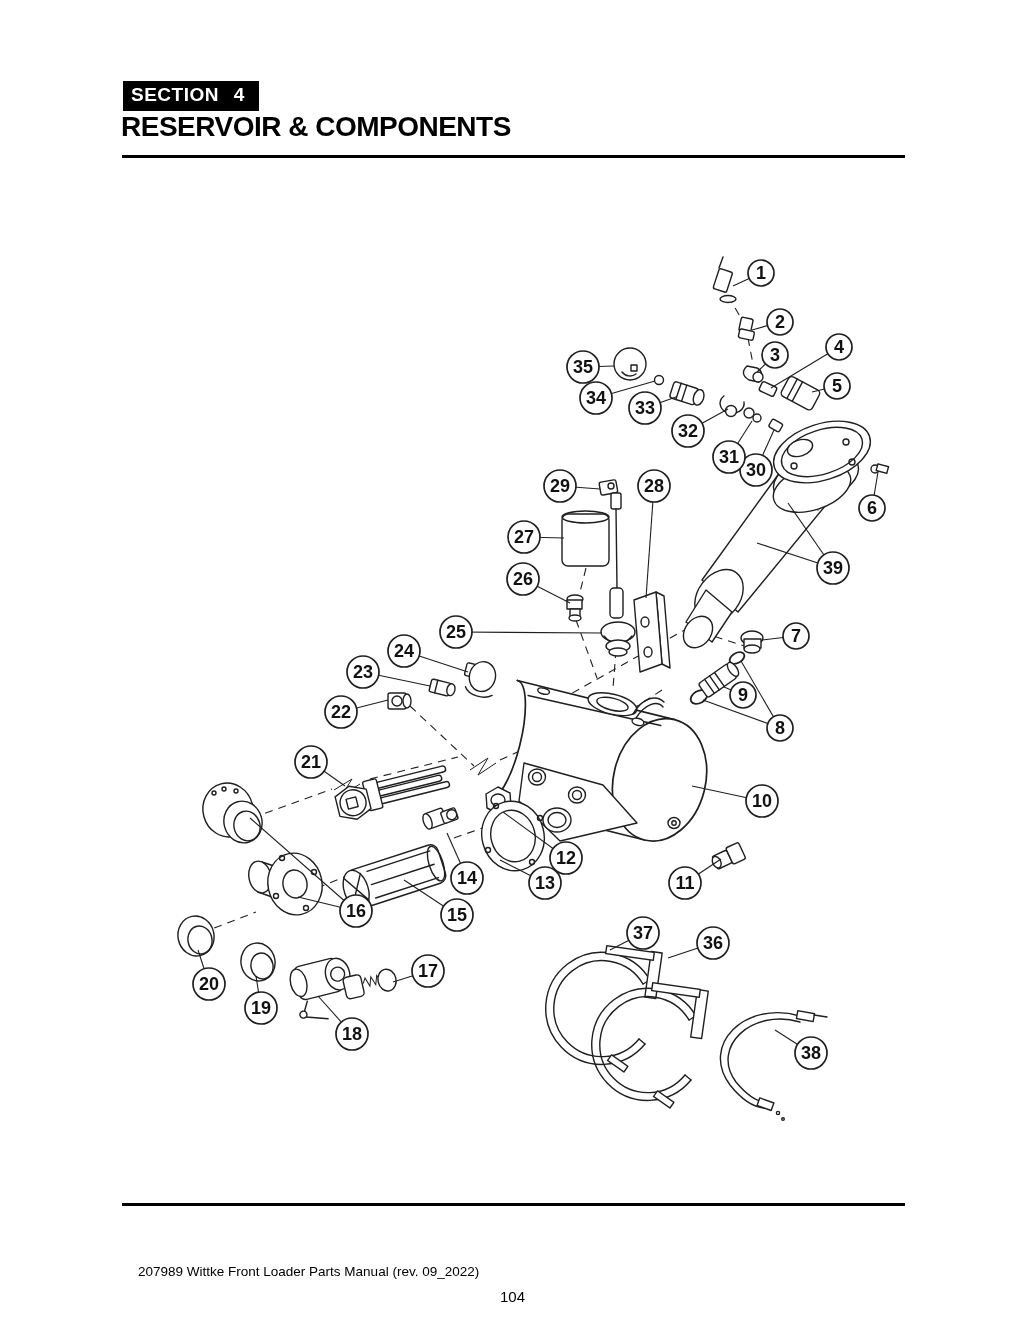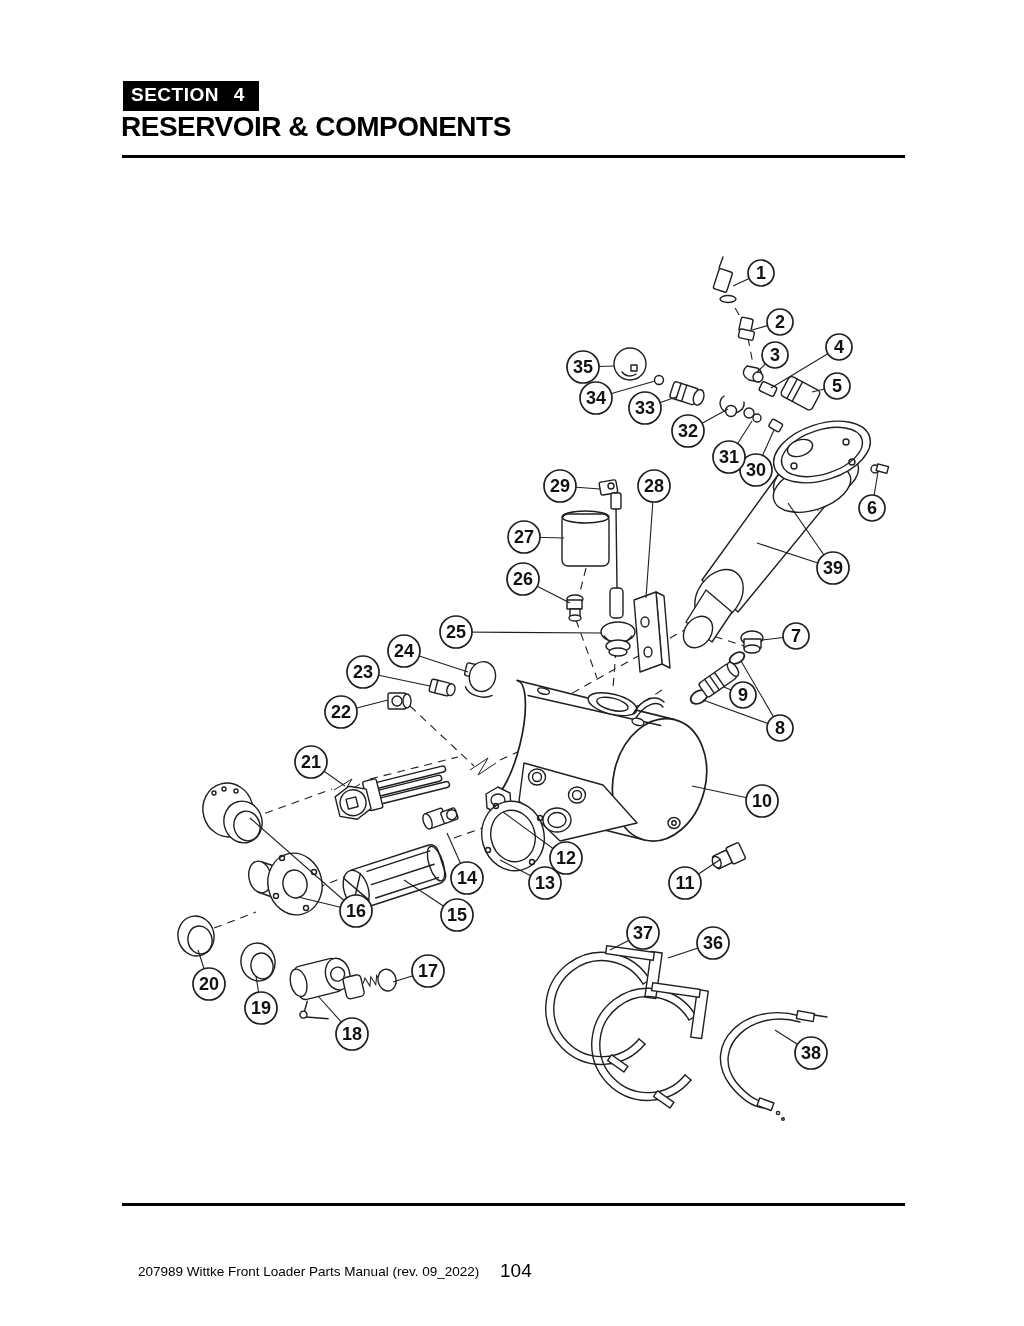--- a/index.html
+++ b/index.html
@@ -14,21 +14,21 @@
     letter-spacing:.5px;word-spacing:9px;
   }
   .page-title{
     position:absolute;left:121px;top:111px;font-size:28px;font-weight:bold;
     letter-spacing:-.5px;
   }
   .rule{position:absolute;left:122px;width:783px;height:3px;background:#000;}
   .rule-top{top:155px;}
   .rule-bottom{top:1203px;}
   .footer-left{position:absolute;left:122px;top:1264px;font-size:13.5px;margin-left:16px;}
-  .footer-page{position:absolute;left:500px;top:1260px;font-size:19px;}
+  .footer-page{position:absolute;left:500px;top:1288px;font-size:15px;}
   svg.diagram{position:absolute;left:0;top:0;}
   
   .ln{stroke:#1f1f1f;stroke-width:1.4;fill:none;stroke-linecap:round;stroke-linejoin:round;}
   .lnf{stroke:#1f1f1f;stroke-width:1.4;fill:#ffffff;stroke-linejoin:round;}
   .fillonly{fill:#ffffff;stroke:none;}
   .dash{stroke:#1f1f1f;stroke-width:1.1;fill:none;stroke-dasharray:8 6;}
   .thin{stroke:#1f1f1f;stroke-width:1;fill:none;}
   .callout-line{stroke:#1f1f1f;stroke-width:1.1;}
   .callout-circle{fill:#ffffff;stroke:#1f1f1f;stroke-width:1.7;}
   .callout-num{font-family:"Liberation Sans","DejaVu Sans",sans-serif;font-size:18px;font-weight:bold;fill:#111;text-anchor:middle;}

